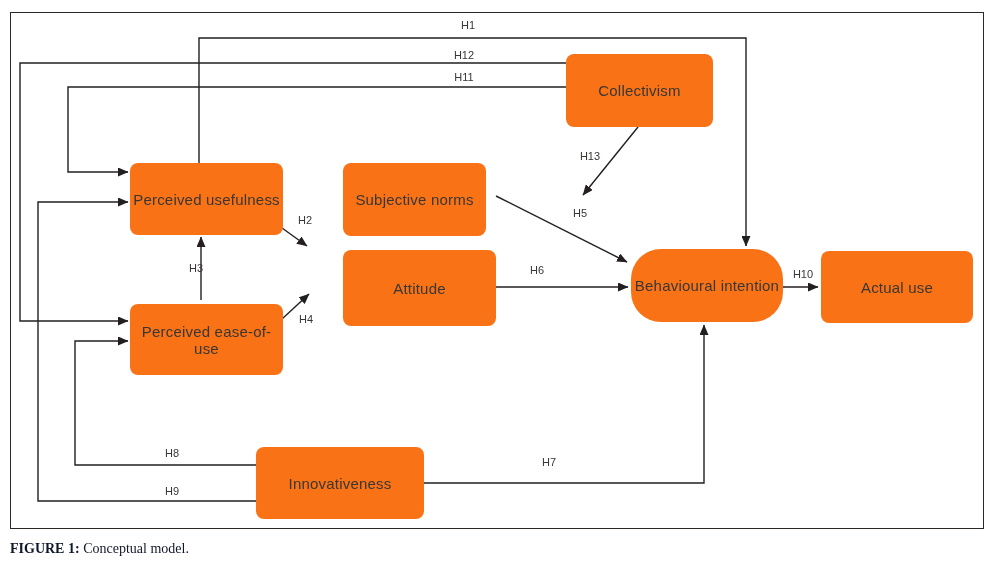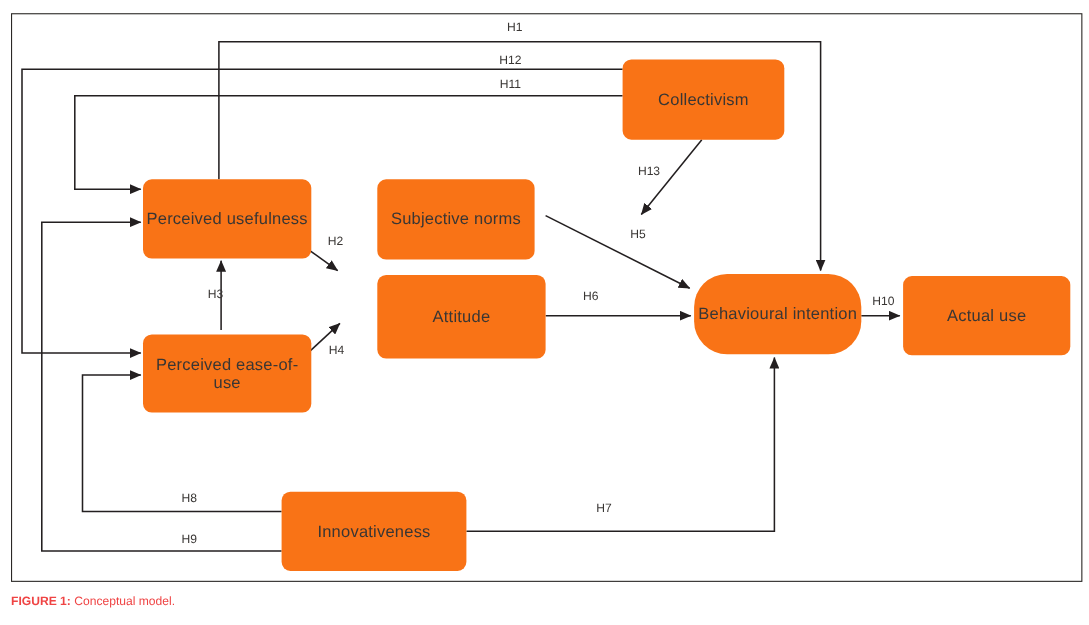--- a/index.html
+++ b/index.html
@@ -36,21 +36,21 @@
   .lh2 {left:305px;top:220px;}
   .lh3 {left:196px;top:268px;}
   .lh4 {left:306px;top:319px;}
   .lh5 {left:580px;top:213px;}
   .lh6 {left:537px;top:270px;}
   .lh10{left:803px;top:274px;}
   .lh7 {left:549px;top:462px;}
   .lh8 {left:172px;top:453px;}
   .lh9 {left:172px;top:491px;}
   .caption{
-    position:absolute;left:10px;top:541px;font-size:11px;color:#ef4444;
+    position:absolute;left:10px;top:541px;font-size:14px;color:#0f172a;font-family:Liberation Serif, serif;
   }
   .caption b{font-weight:bold;}
 </style>
 </head>
 <body>
 
 <div class="frame"></div>
 
 <svg class="wires" viewBox="0 0 990 568" xmlns="http://www.w3.org/2000/svg">
   <defs>

